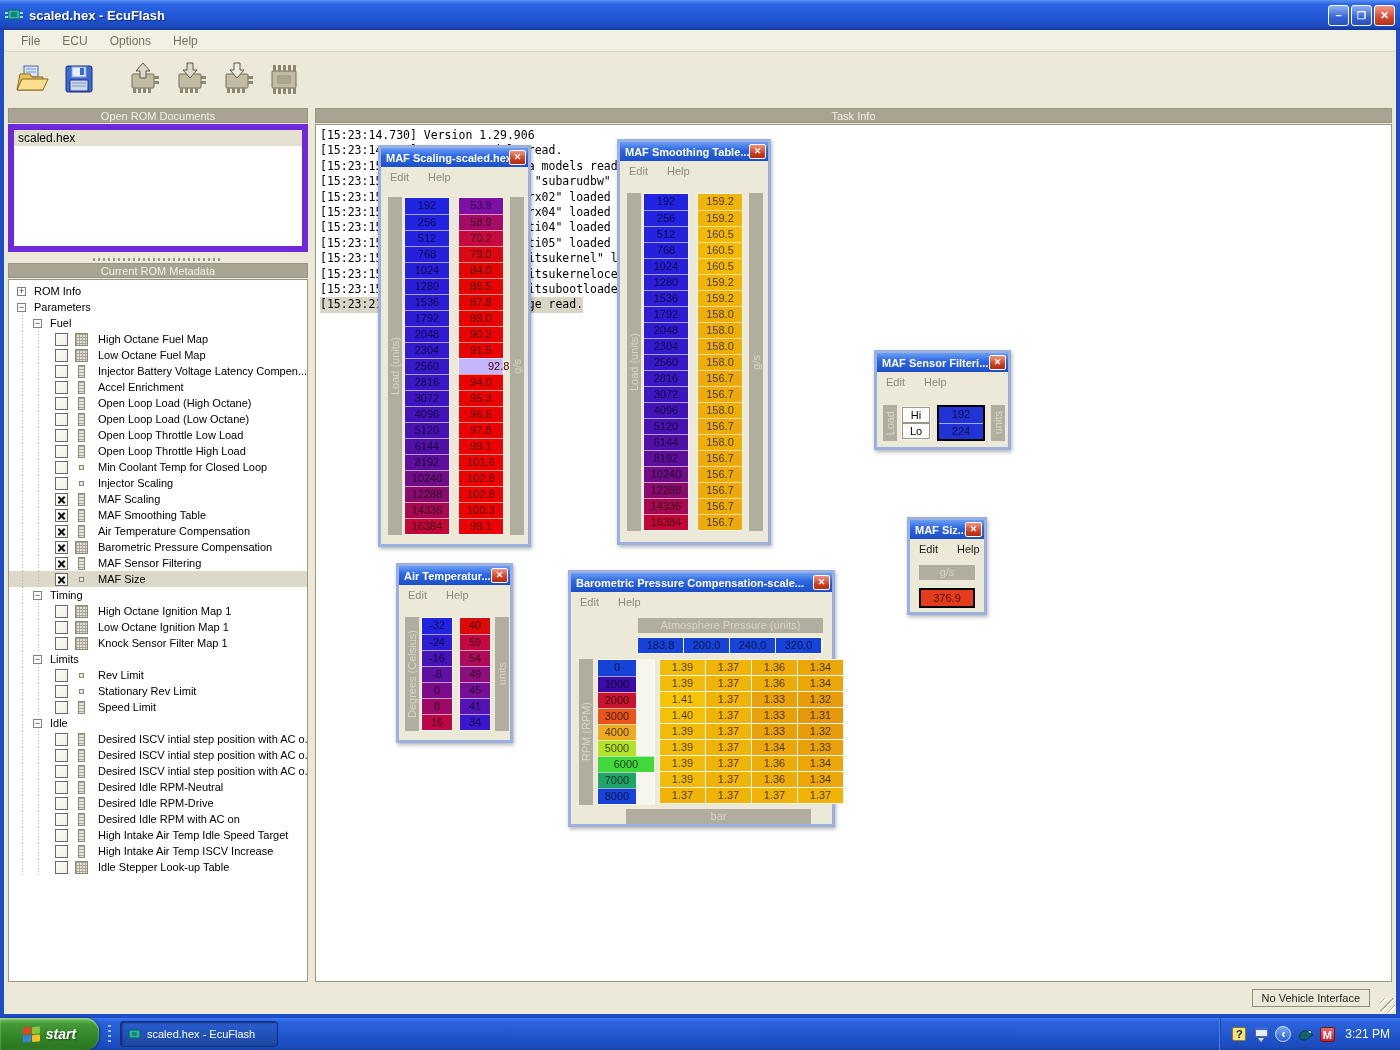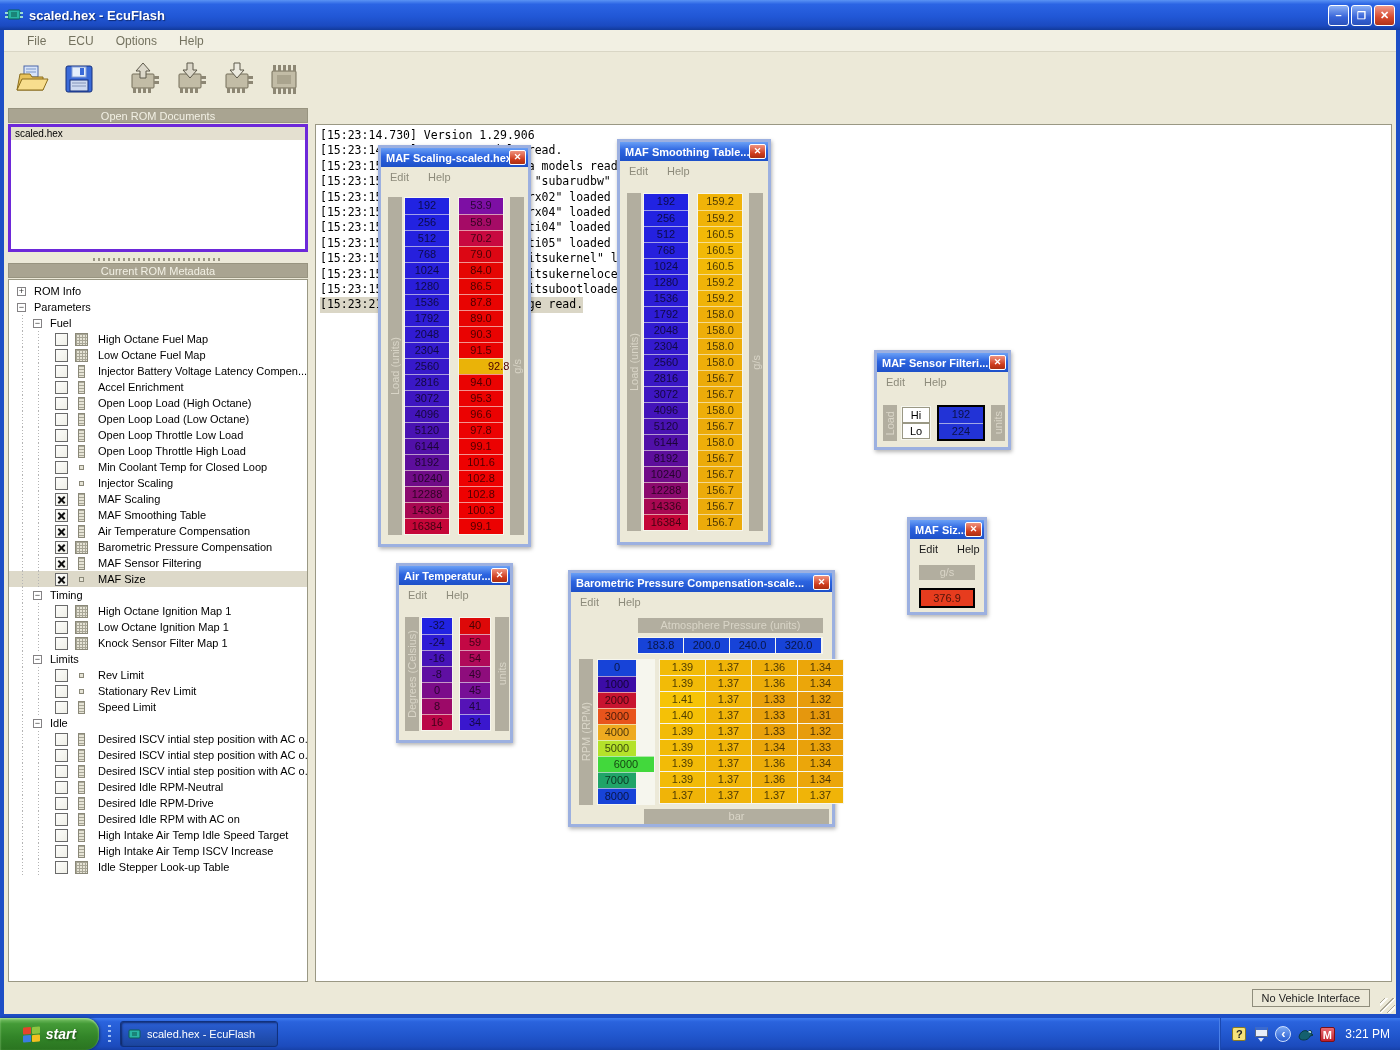--- a/index.html
+++ b/index.html
@@ -19,32 +19,32 @@
   .winbtn { width:21px; height:21px; border-radius:3px; margin-left:2px; border:1px solid #fff;
     color:#fff; font-size:11px; font-weight:bold; text-align:center; line-height:19px; }
   .btn-min,.btn-max { background:linear-gradient(180deg,#8db1f5,#3763d8 60%,#2a52bc); }
   .btn-min::before{ content:"–"; } .btn-max::before{ content:"❒"; font-size:10px; }
   .btn-close { background:linear-gradient(180deg,#f0998a,#d6492c 60%,#b03318); }
   .btn-close::before{ content:"✕"; }
   .app-body {
     position:absolute; left:0; top:30px; width:1400px; height:988px; background:#ece9d8;
     border-left:4px solid #1d4ec6; border-right:4px solid #1d4ec6; border-bottom:4px solid #1d4ec6;
   }
-  .menubar { height:22px; display:flex; align-items:center; padding-left:12px;
+  .menubar { height:22px; display:flex; align-items:center; padding-left:6px;
     background:#f2f0e3; border-bottom:1px solid #d9d6c5; }
   .menu-item { padding:0 11px; font-size:12px; color:#74725f; }
   .toolbar { height:54px; display:flex; align-items:center; gap:7px; padding-left:8px; }
   .tbtn { width:40px; height:40px; display:flex; align-items:center; justify-content:center; }
   .tbtn.gap { width:10px; }
   
   .panel-header { background:#a9a491; color:#f2f0e4; font-size:11px; text-align:center;
     height:15px; line-height:14px; border:1px solid #989480; }
   .left-panel { position:absolute; left:4px; top:78px; width:300px; bottom:32px; }
   .listbox { position:absolute; top:16px; left:0; right:0; height:128px; background:#fff;
-    border:3px solid #6d28d9; font-size:10px; }
+    border:6px solid #6d28d9; font-size:12px; }
   .listitem { padding:1px 4px; background:#e4e0d0; }
   .splitter { position:absolute; top:146px; left:0; right:0; height:10px;
     display:flex; align-items:center; justify-content:center; }
   .splitter .dots { width:130px; height:3px;
     background:repeating-linear-gradient(90deg,#9a9684 0 2px,transparent 2px 5px); }
   .hdr2 { position:absolute; top:155px; left:0; right:0; }
   .treebox { position:absolute; top:171px; left:0; right:0; bottom:0; background:#fff;
     border:1px solid #9a9884; overflow:hidden; padding-top:3px; }
   
   .trow { height:16px; display:flex; align-items:center; font-size:11px; color:#000; white-space:nowrap; }
@@ -471,20 +471,21 @@
           </div>
           <div class="trow lv2">
             <span class="cb"></span>
             <span class="ticon table2d"></span>
             <span class="tlabel">Idle Stepper Look-up Table</span>
           </div>
         </div>
     </div>
 
     <div class="right-panel">
+      <div class="panel-header">Task Info</div>
       <div class="logbox" id="log">
           <div class="logline">[15:23:14.730] Version 1.29.906</div>
           <div class="logline">[15:23:14.980] 102 ROM models read.</div>
           <div class="logline">[15:23:15.012] 416 ROM metadata models read</div>
           <div class="logline">[15:23:15.105] checksum module "subarudbw" loaded</div>
           <div class="logline">[15:23:15.121] flash method "wrx02" loaded</div>
           <div class="logline">[15:23:15.134] flash method "wrx04" loaded</div>
           <div class="logline">[15:23:15.148] flash method "sti04" loaded</div>
           <div class="logline">[15:23:15.163] flash method "sti05" loaded</div>
           <div class="logline">[15:23:15.178] flash method "mitsukernel" loaded</div>
@@ -541,21 +542,21 @@
             <div class="cell" style="width: 44px; background: rgb(125, 15, 164); color: rgb(41, 5, 54);">53.9</div>
             <div class="cell" style="width: 44px; background: rgb(165, 11, 102); color: rgb(54, 4, 34);">58.9</div>
             <div class="cell" style="width: 44px; background: rgb(200, 9, 64); color: rgb(66, 3, 21);">70.2</div>
             <div class="cell" style="width: 44px; background: rgb(220, 7, 20); color: rgb(73, 2, 7);">79.0</div>
             <div class="cell" style="width: 44px; background: rgb(229, 6, 3); color: rgb(76, 2, 1);">84.0</div>
             <div class="cell" style="width: 44px; background: rgb(231, 5, 2); color: rgb(76, 2, 1);">86.5</div>
             <div class="cell" style="width: 44px; background: rgb(232, 4, 2); color: rgb(77, 1, 1);">87.8</div>
             <div class="cell" style="width: 44px; background: rgb(232, 4, 2); color: rgb(77, 1, 1);">89.0</div>
             <div class="cell" style="width: 44px; background: rgb(233, 3, 2); color: rgb(77, 1, 1);">90.3</div>
             <div class="cell" style="width: 44px; background: rgb(233, 3, 2); color: rgb(77, 1, 1);">91.5</div>
-            <div class="cell" style="width: 44px; background: #eab308; color: rgb(77, 1, 1); padding-left: 29px;">92.8</div>
+            <div class="cell" style="width: 44px; background: #c4b5fd; color: rgb(77, 1, 1); padding-left: 29px;">92.8</div>
             <div class="cell" style="width: 44px; background: rgb(234, 3, 2); color: rgb(77, 1, 1);">94.0</div>
             <div class="cell" style="width: 44px; background: rgb(235, 2, 2); color: rgb(78, 1, 1);">95.3</div>
             <div class="cell" style="width: 44px; background: rgb(235, 2, 2); color: rgb(78, 1, 1);">96.6</div>
             <div class="cell" style="width: 44px; background: rgb(236, 2, 2); color: rgb(78, 1, 1);">97.8</div>
             <div class="cell" style="width: 44px; background: rgb(236, 2, 2); color: rgb(78, 1, 1);">99.1</div>
             <div class="cell" style="width: 44px; background: rgb(238, 1, 1); color: rgb(79, 0, 0);">101.6</div>
             <div class="cell" style="width: 44px; background: rgb(238, 1, 1); color: rgb(79, 0, 0);">102.8</div>
             <div class="cell" style="width: 44px; background: rgb(238, 1, 1); color: rgb(79, 0, 0);">102.8</div>
             <div class="cell" style="width: 44px; background: rgb(237, 1, 1); color: rgb(78, 0, 0);">100.3</div>
             <div class="cell" style="width: 44px; background: rgb(236, 2, 2); color: rgb(78, 1, 1);">99.1</div>
@@ -781,21 +782,21 @@
             <div class="bcell" style="background: rgb(242, 187, 7); color: rgb(80, 62, 2);">1.39</div>
             <div class="bcell" style="background: rgb(240, 180, 8); color: rgb(79, 59, 3);">1.37</div>
             <div class="bcell" style="background: rgb(237, 173, 9); color: rgb(78, 57, 3);">1.36</div>
             <div class="bcell" style="background: rgb(235, 166, 10); color: rgb(78, 55, 3);">1.34</div>
             <div class="bcell" style="background: rgb(240, 180, 8); color: rgb(79, 59, 3);">1.37</div>
             <div class="bcell" style="background: rgb(240, 180, 8); color: rgb(79, 59, 3);">1.37</div>
             <div class="bcell" style="background: rgb(240, 180, 8); color: rgb(79, 59, 3);">1.37</div>
             <div class="bcell" style="background: rgb(240, 180, 8); color: rgb(79, 59, 3);">1.37</div>
           </div>
       </div>
-      <div class="haxis" style="margin-left:65px; width:185px; margin-top:4px;">bar</div>
+      <div class="haxis" style="margin-left:47px; width:185px; margin-top:4px;">bar</div>
     </div>
   </div>
 
   <div class="taskbar">
     <div class="startbtn">
       <span class="flag">
         <i style="background:#e5432c;"></i>
           <i style="background:#8cc63f;"></i>
         <i style="background:#3b7de0;"></i>
           <i style="background:#f3c020;"></i>

